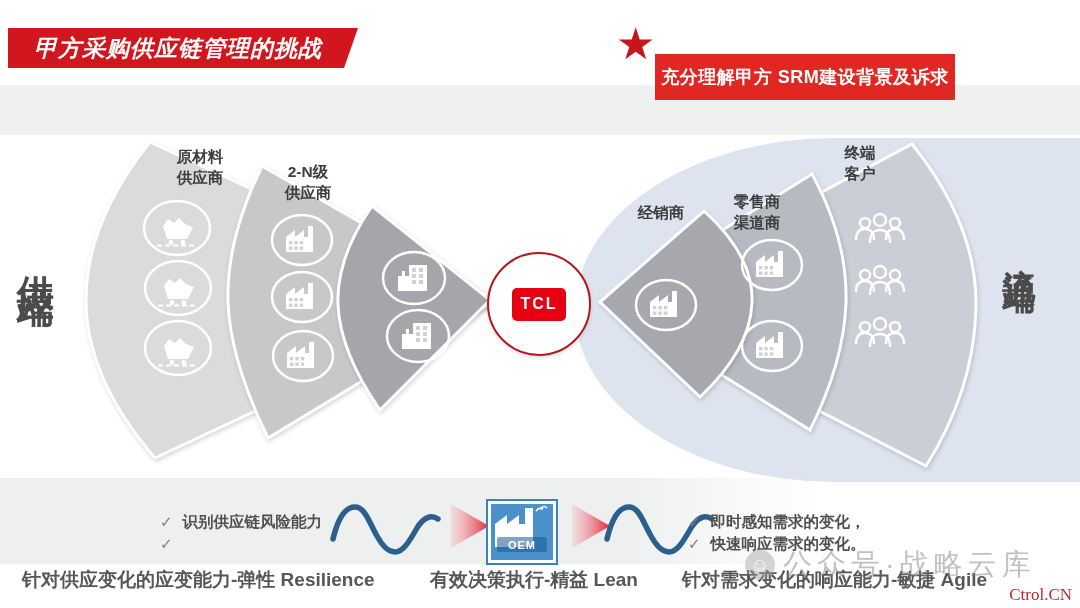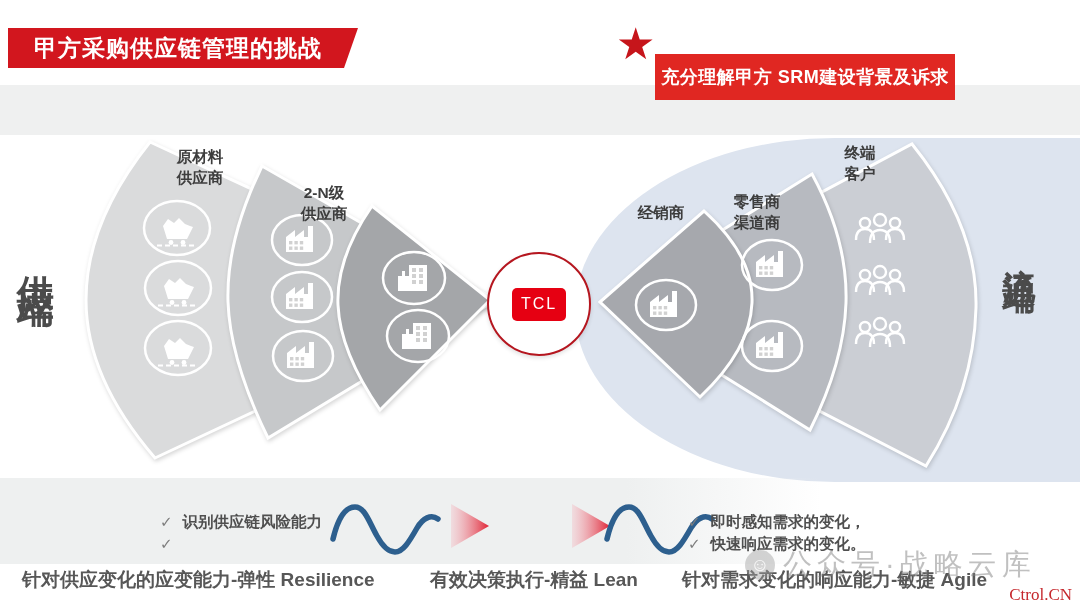--- a/index.html
+++ b/index.html
@@ -7,21 +7,21 @@
   .slide { position:relative; width:1080px; height:608px; background:#fff; overflow:hidden; }
 
   .top-band { position:absolute; left:0; top:85px; width:1080px; height:50px; background:#eff0f0; }
   .bottom-strip { position:absolute; left:0; top:478px; width:1080px; height:86px;
     background:linear-gradient(90deg,#eef0f0 0%,#eef0f0 58%,rgba(238,240,240,0) 76%); }
   .blue-blob { position:absolute; left:575px; top:138px; width:520px; height:344px;
     background:#dde4ef; border-radius:50% 0 0 50% / 50% 0 0 50%; }
 
   .banner { position:absolute; left:8px; top:28px; width:350px; height:40px; background:#d2161e;
     clip-path:polygon(0 0,100% 0,96% 100%,0 100%); display:flex; align-items:center; }
-  .banner-title { color:#fff; font-size:23px; font-weight:bold; padding-left:26px; letter-spacing:1px; }
+  .banner-title { color:#fff; font-size:23px; font-weight:bold; padding-left:26px; letter-spacing:1px;font-style:italic; }
 
   .star { position:absolute; left:616px; top:22px; font-size:44px; line-height:1; color:#c6151b; z-index:5; }
   .callout { position:absolute; left:655px; top:54px; width:300px; height:46px; background:#e02722;
     display:flex; align-items:center; justify-content:center; z-index:4; }
   .callout-text { color:#fff; font-size:18px; font-weight:bold; letter-spacing:0.5px; }
 
   .side-label { position:absolute; writing-mode:vertical-rl; text-orientation:upright;
     font-weight:bold; color:#4b4b4b; z-index:3; }
   .side-supply { left:10px; top:246px; font-size:37px; letter-spacing:7px; }
   .side-dist { left:996px; top:242px; font-size:33px; letter-spacing:6px; }
@@ -29,21 +29,21 @@
   .diagram { position:absolute; left:0; top:0; width:1080px; height:608px; z-index:2; }
   .fan { stroke:#fff; stroke-width:3; filter:drop-shadow(1px 2px 2px rgba(0,0,0,0.16)); }
 
   .fan-label { position:absolute; z-index:3; text-align:center; font-size:15.5px; font-weight:bold;
     color:#3d3d3d; line-height:1.35; white-space:pre-line; }
 
   .tcl-circle { position:absolute; left:487px; top:252px; width:104px; height:104px; border-radius:50%;
     background:#fff; border:2px solid #b5161f; z-index:3; display:flex; align-items:center; justify-content:center;
     box-shadow:0 2px 4px rgba(0,0,0,0.12); }
   .tcl-logo { width:54px; height:33px; background:#e60012; border-radius:5px; color:#fff;
-    font-size:16px; font-weight:normal; letter-spacing:2px; display:flex; align-items:center; justify-content:center; }
+    font-size:16px; font-weight:bold; letter-spacing:2px; display:flex; align-items:center; justify-content:center; }
 
   .checks { position:absolute; z-index:3; }
   .checks-left { left:160px; top:511px; }
   .checks-right { left:688px; top:511px; }
   .check-row { display:flex; gap:10px; height:22px; align-items:center; }
   .check-glyph { color:#7d7d7d; font-size:15px; font-weight:bold; }
   .check-text { color:#4f4f4f; font-size:15.5px; font-weight:bold; }
 
   .wave { position:absolute; top:502px; z-index:3; }
   .wave-left { left:330px; } .wave-right { left:604px; }
@@ -182,21 +182,21 @@
     <g>
         <use href="#g-people" transform="translate(880,282)"></use>
       </g>
     <g>
         <use href="#g-people" transform="translate(880,334)"></use>
       </g>
   </svg>
 
   <div class="fan-label" style="left:158px; top:139px; width:84px;margin-top:8px;">原材料
 供应商</div>
-  <div class="fan-label" style="left:284px; top:162px; width:80px;margin-top:21px;">2-N级
+  <div class="fan-label" style="left:268px; top:162px; width:80px;">2-N级
 供应商</div>
   <div class="fan-label" style="left:626px; top:203px; width:70px;">经销商</div>
   <div class="fan-label" style="left:720px; top:168px; width:74px;margin-top:24px;">零售商
 渠道商</div>
   <div class="fan-label" style="left:830px; top:143px; width:60px;">终端
 客户</div>
 
   <div class="tcl-circle">
     <div class="tcl-logo">TCL</div>
   </div>
@@ -218,20 +218,29 @@
   <svg class="flow-arrow arrow-1" width="40" height="52">
     <defs>
         <linearGradient id="ag1" x1="0" y1="0" x2="1" y2="0">
       <stop offset="0" stop-color="#f5aeb8" stop-opacity="0.3"></stop>
           <stop offset="1" stop-color="#e02334"></stop>
     </linearGradient>
       </defs>
     <polygon points="2,4 40,26 2,48" fill="url(#ag1)"></polygon>
   </svg>
 
+  <div class="oem-box">
+    <div class="oem-inner">
+      <svg width="62" height="42" viewBox="0 0 62 42">
+        <path d="M4,42 V19 L16,10 V19 L28,10 V19 H34 V3 H42 V42 Z" fill="#fff"></path>
+        <path d="M45,6 q3,-4 7,-2 M50,3 q3,-3 6,0" stroke="#fff" stroke-width="1.6" fill="none"></path>
+      </svg>
+      <span class="oem-label">OEM</span>
+    </div>
+  </div>
 
   <svg class="flow-arrow arrow-2" width="40" height="52">
     <defs>
         <linearGradient id="ag2" x1="0" y1="0" x2="1" y2="0">
       <stop offset="0" stop-color="#f5aeb8" stop-opacity="0.3"></stop>
           <stop offset="1" stop-color="#e02334"></stop>
     </linearGradient>
       </defs>
     <polygon points="2,4 40,26 2,48" fill="url(#ag2)"></polygon>
   </svg>

